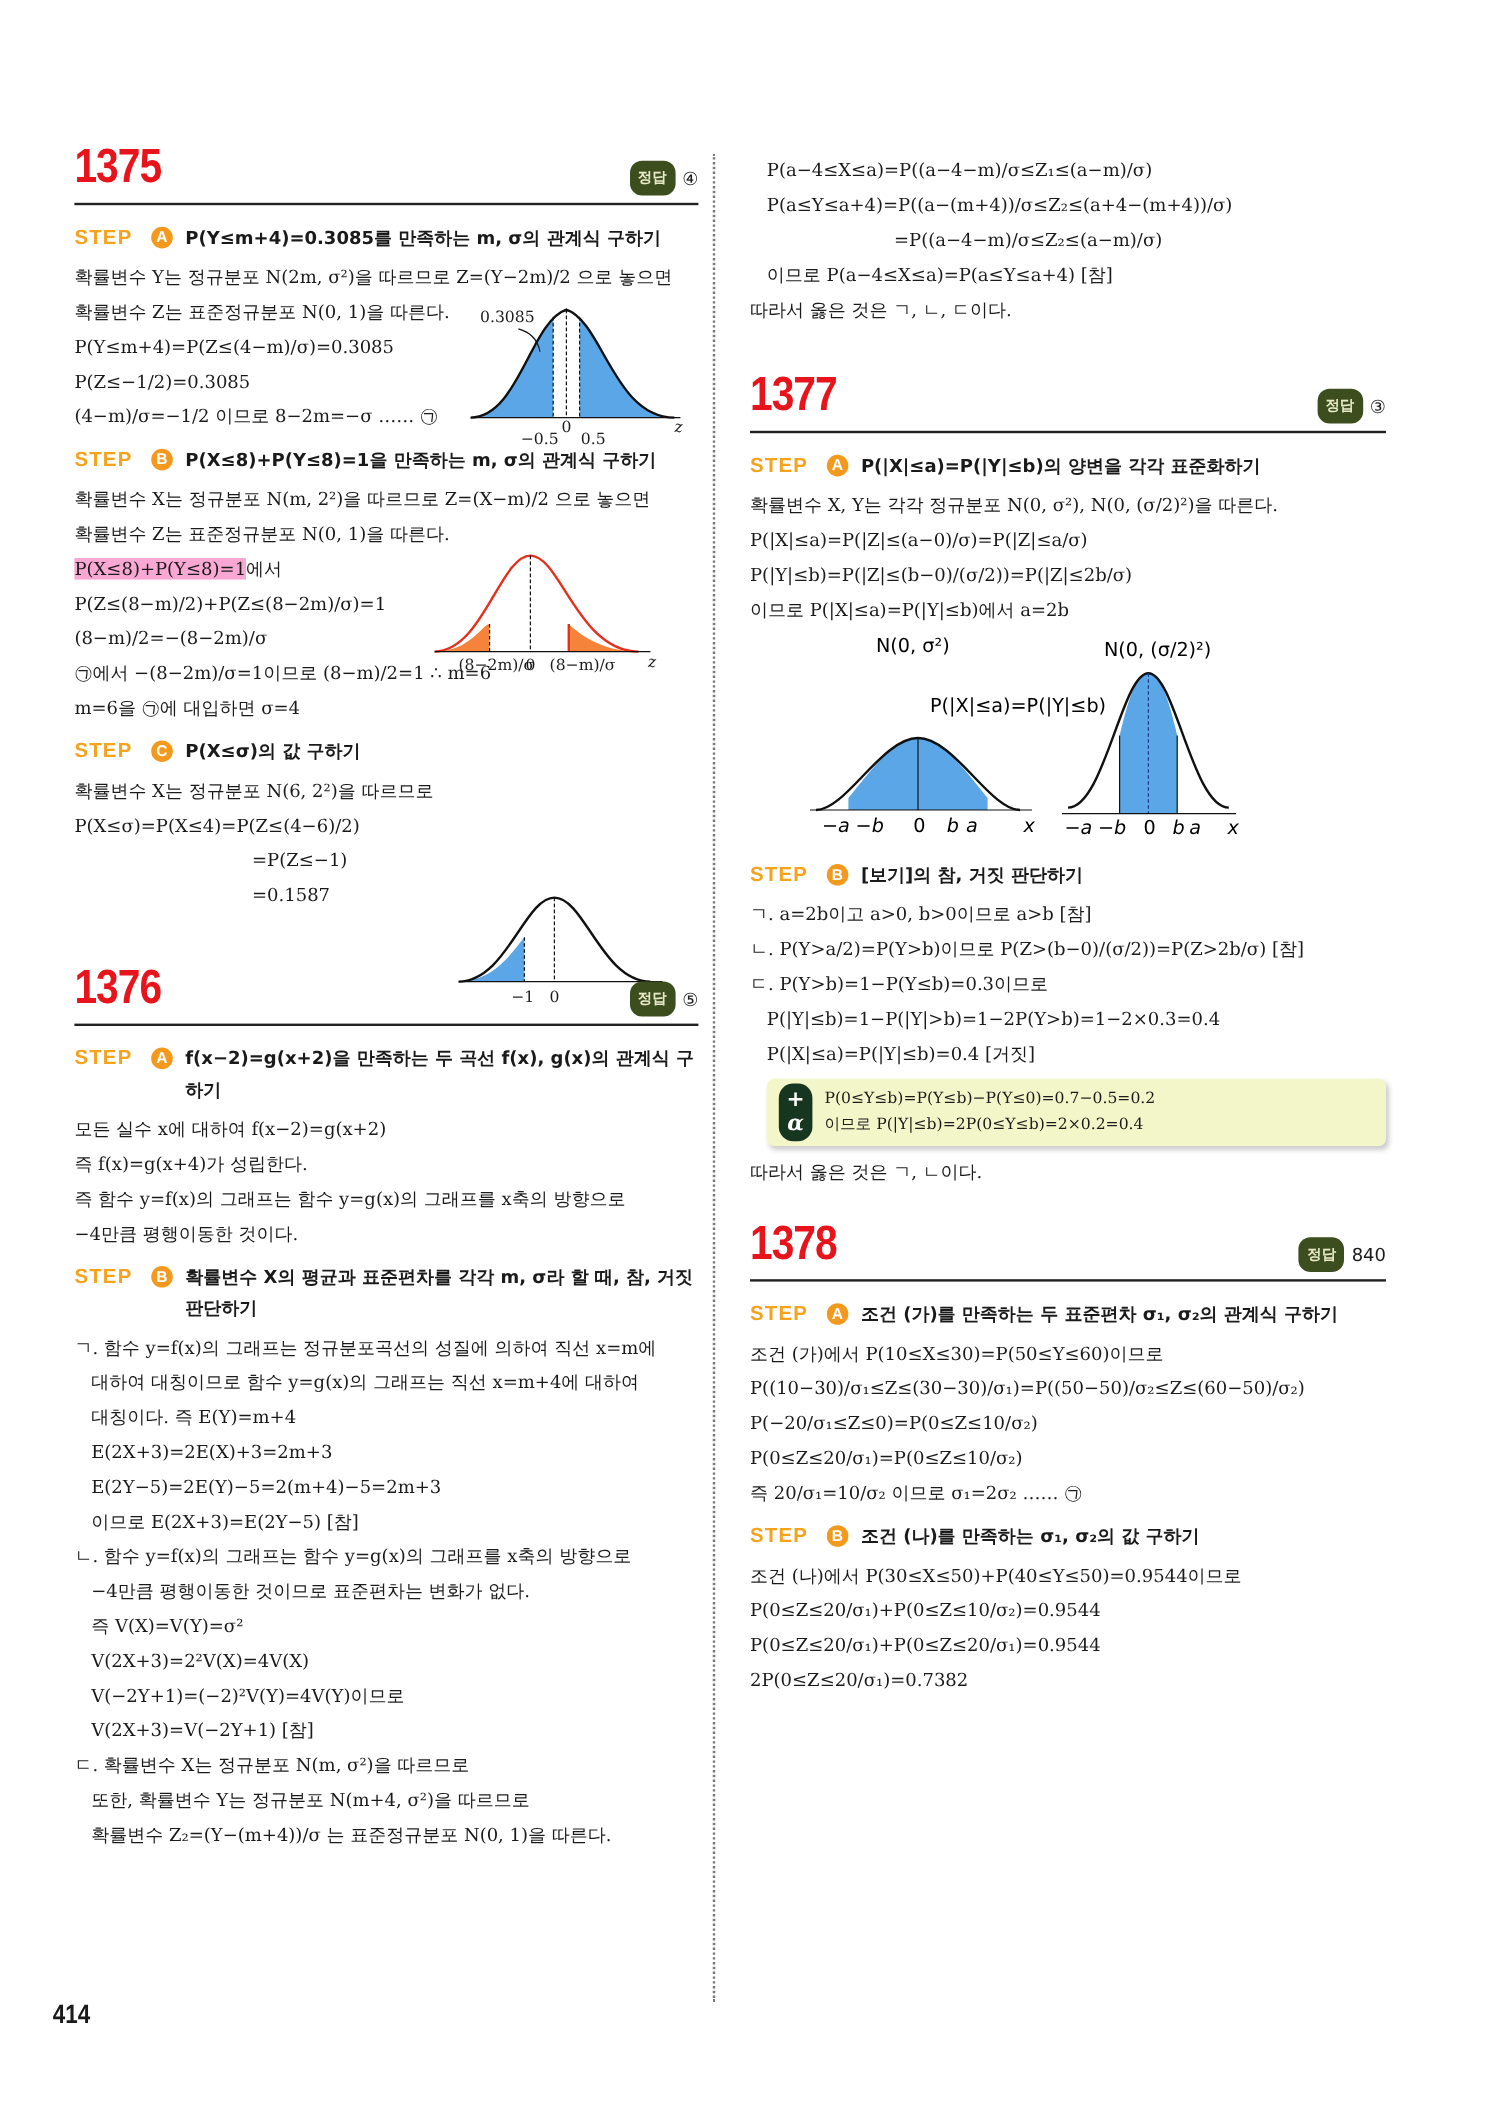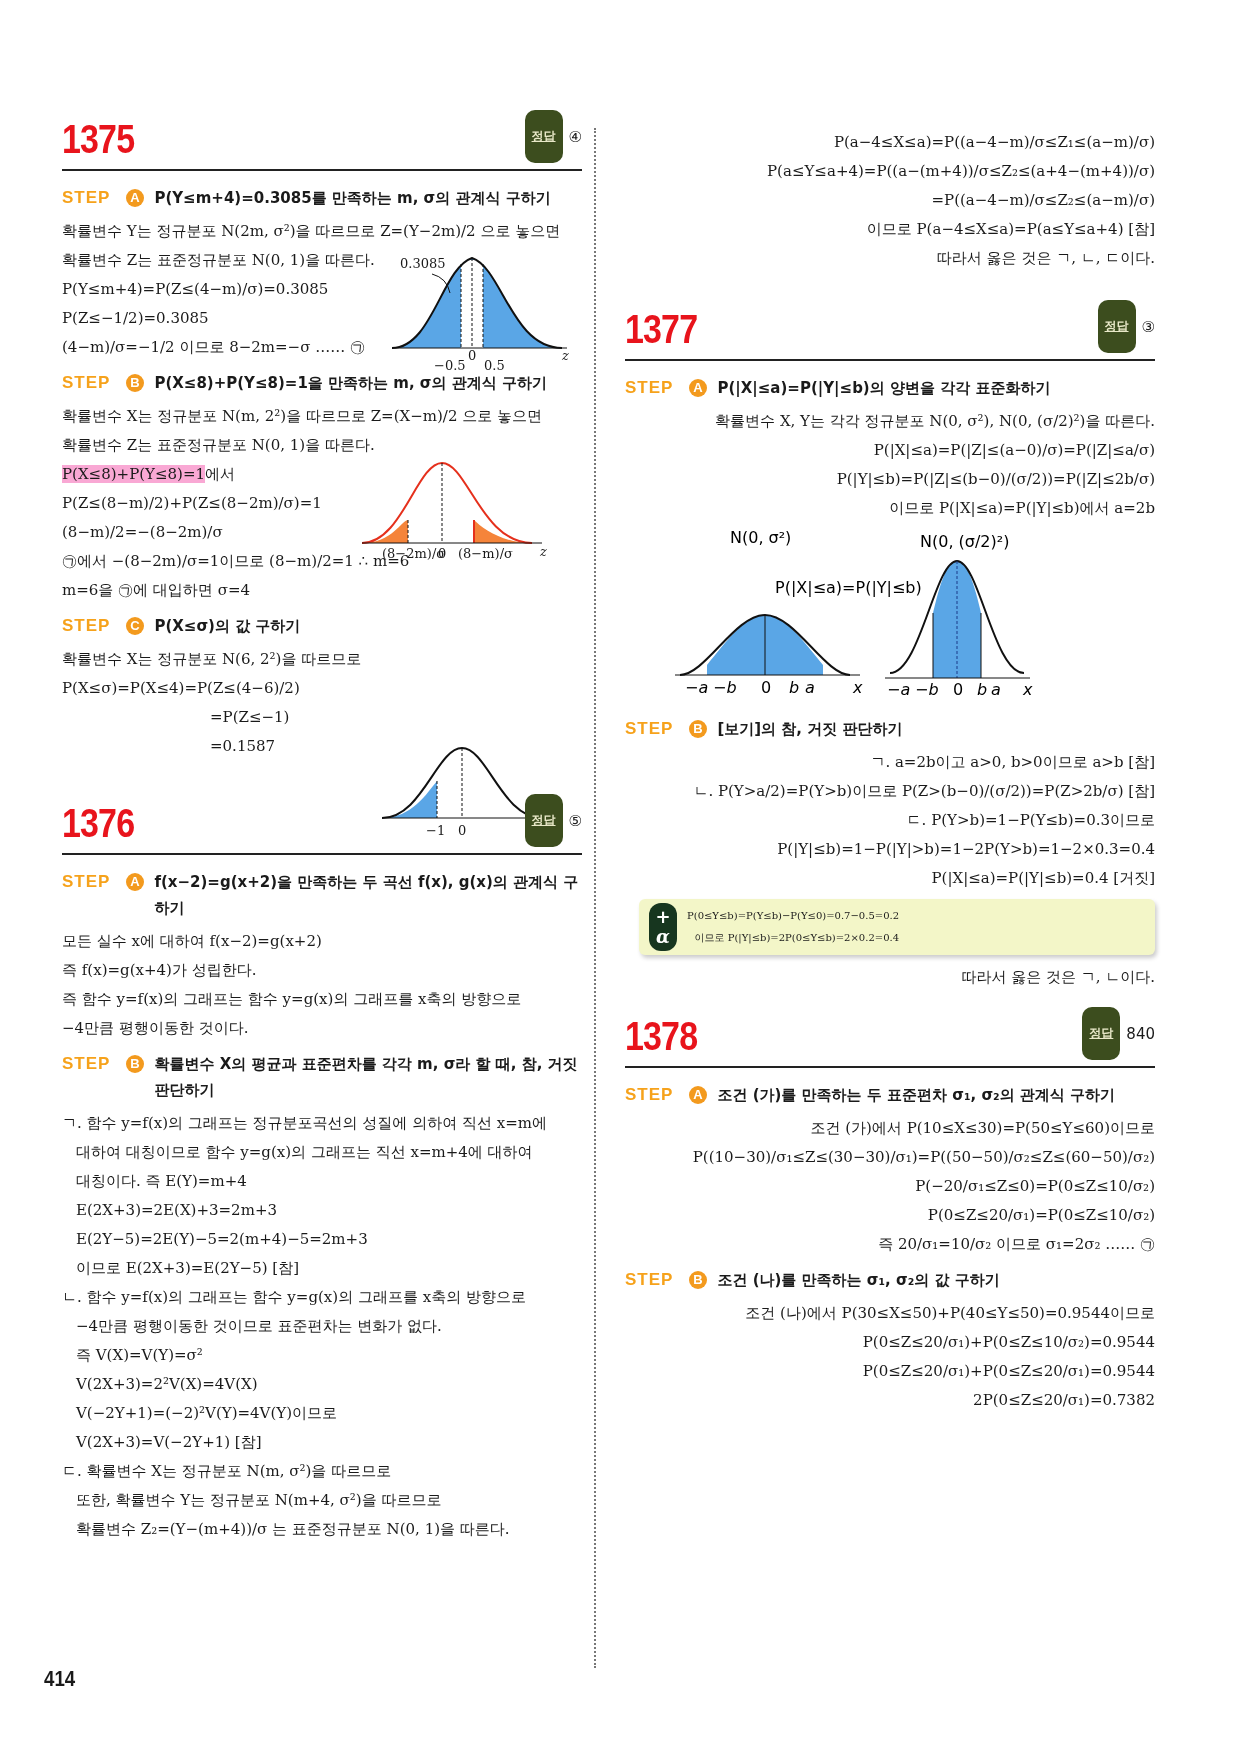--- a/index.html
+++ b/index.html
@@ -1,37 +1,37 @@
 <!DOCTYPE html>
 <html><head>
 <meta charset="utf-8">
 <style>
   * { box-sizing: border-box; margin: 0; padding: 0; }
   html, body { width: 1239px; height: 1752px; background: #fff; overflow: hidden; }
   body { font-family: "DejaVu Sans", sans-serif; color: #1a1a1a; position: relative; }
   .page { position: absolute; left: 0; top: 18px; width: 1239px; height: 1752px; }
   .col { position: absolute; top: 95px; }
   .col-left { left: 62px; width: 520px; }
-  .col-right { left: 625px; width: 530px; text-align: right; }
+  .col-right { left: 625px; width: 530px; }
   .divider { position: absolute; left: 594px; top: 110px; height: 1540px; border-left: 2px dotted #777; }
   .problem-head { position: relative; height: 58px; border-bottom: 2px solid #222; margin-bottom: 14px; }
   .problem-num { font-family: "Liberation Sans", sans-serif; font-weight: bold; font-size: 40px; color: #e8141c; letter-spacing: -1px; transform: scaleX(0.85); transform-origin: left; position: absolute; left: 0; top: 4px; }
   .answer { position: absolute; right: 0; bottom: 6px; display: flex; align-items: center; gap: 6px; font-size: 15px; }
-  .answer-badge { background: #3c4d1e; color: #e8e8c8; border-radius: 10px; font-size: 12px; padding: 18px 7px; font-weight: bold; text-decoration: underline; }
+  .answer-badge { background: #3c4d1e; color: #e8e8c8; border-radius: 10px; font-size: 12px; padding: 6px 7px; font-weight: bold; }
   .step { display: flex; align-items: flex-start; margin: 8px 0 6px; font-size: 15px; font-weight: bold; line-height: 26px; }
   .step-tag { display: flex; align-items: center; color: #f6a21b; font-family: "Liberation Sans", sans-serif; font-weight: bold; font-size: 17px; margin-right: 10px; white-space: nowrap; letter-spacing: 1px; gap: 14px; }
   .step-letter { display: inline-flex; width: 18px; height: 18px; border-radius: 50%; background: #f39a1e; color: #fff; font-size: 13px; align-items: center; justify-content: center; margin-left: 2px; }
   .line { font-family: "DejaVu Serif", serif; font-size: 15px; line-height: 29px; white-space: nowrap; }
   .indent { padding-left: 14px; }
   .hl { background: #f9a8d4; }
   .fig { position: absolute; }
   .fig text { font-family: "DejaVu Serif", serif; font-size: 13px; fill: #1a1a1a; }
   .note-box { display: flex; align-items: center; gap: 10px; background: #f3f6c8; border-radius: 6px; padding: 4px 10px; margin: 6px 0 8px 14px; box-shadow: 2px 3px 4px #ccc; }
   .note-icon { width: 28px; height: 48px; background: #17361f; color: #fff; border-radius: 12px; display: flex; flex-direction: column; align-items: center; justify-content: center; font-size: 18px; font-weight: bold; line-height: 20px; }
-  .note-box .line { font-size: 10px; line-height: 22px; }
+  .note-box .line { font-size: 13px; line-height: 22px; }
   .page-num { position: absolute; left: 44px; top: 1648px; font-family: "Liberation Sans", sans-serif; font-weight: bold; font-size: 22px; transform: scaleX(0.85); transform-origin: left; }
 </style>
 </head>
 <body>
 
 <div class="page">
 
   <div class="col col-left">
 
     <div class="problem-head">

